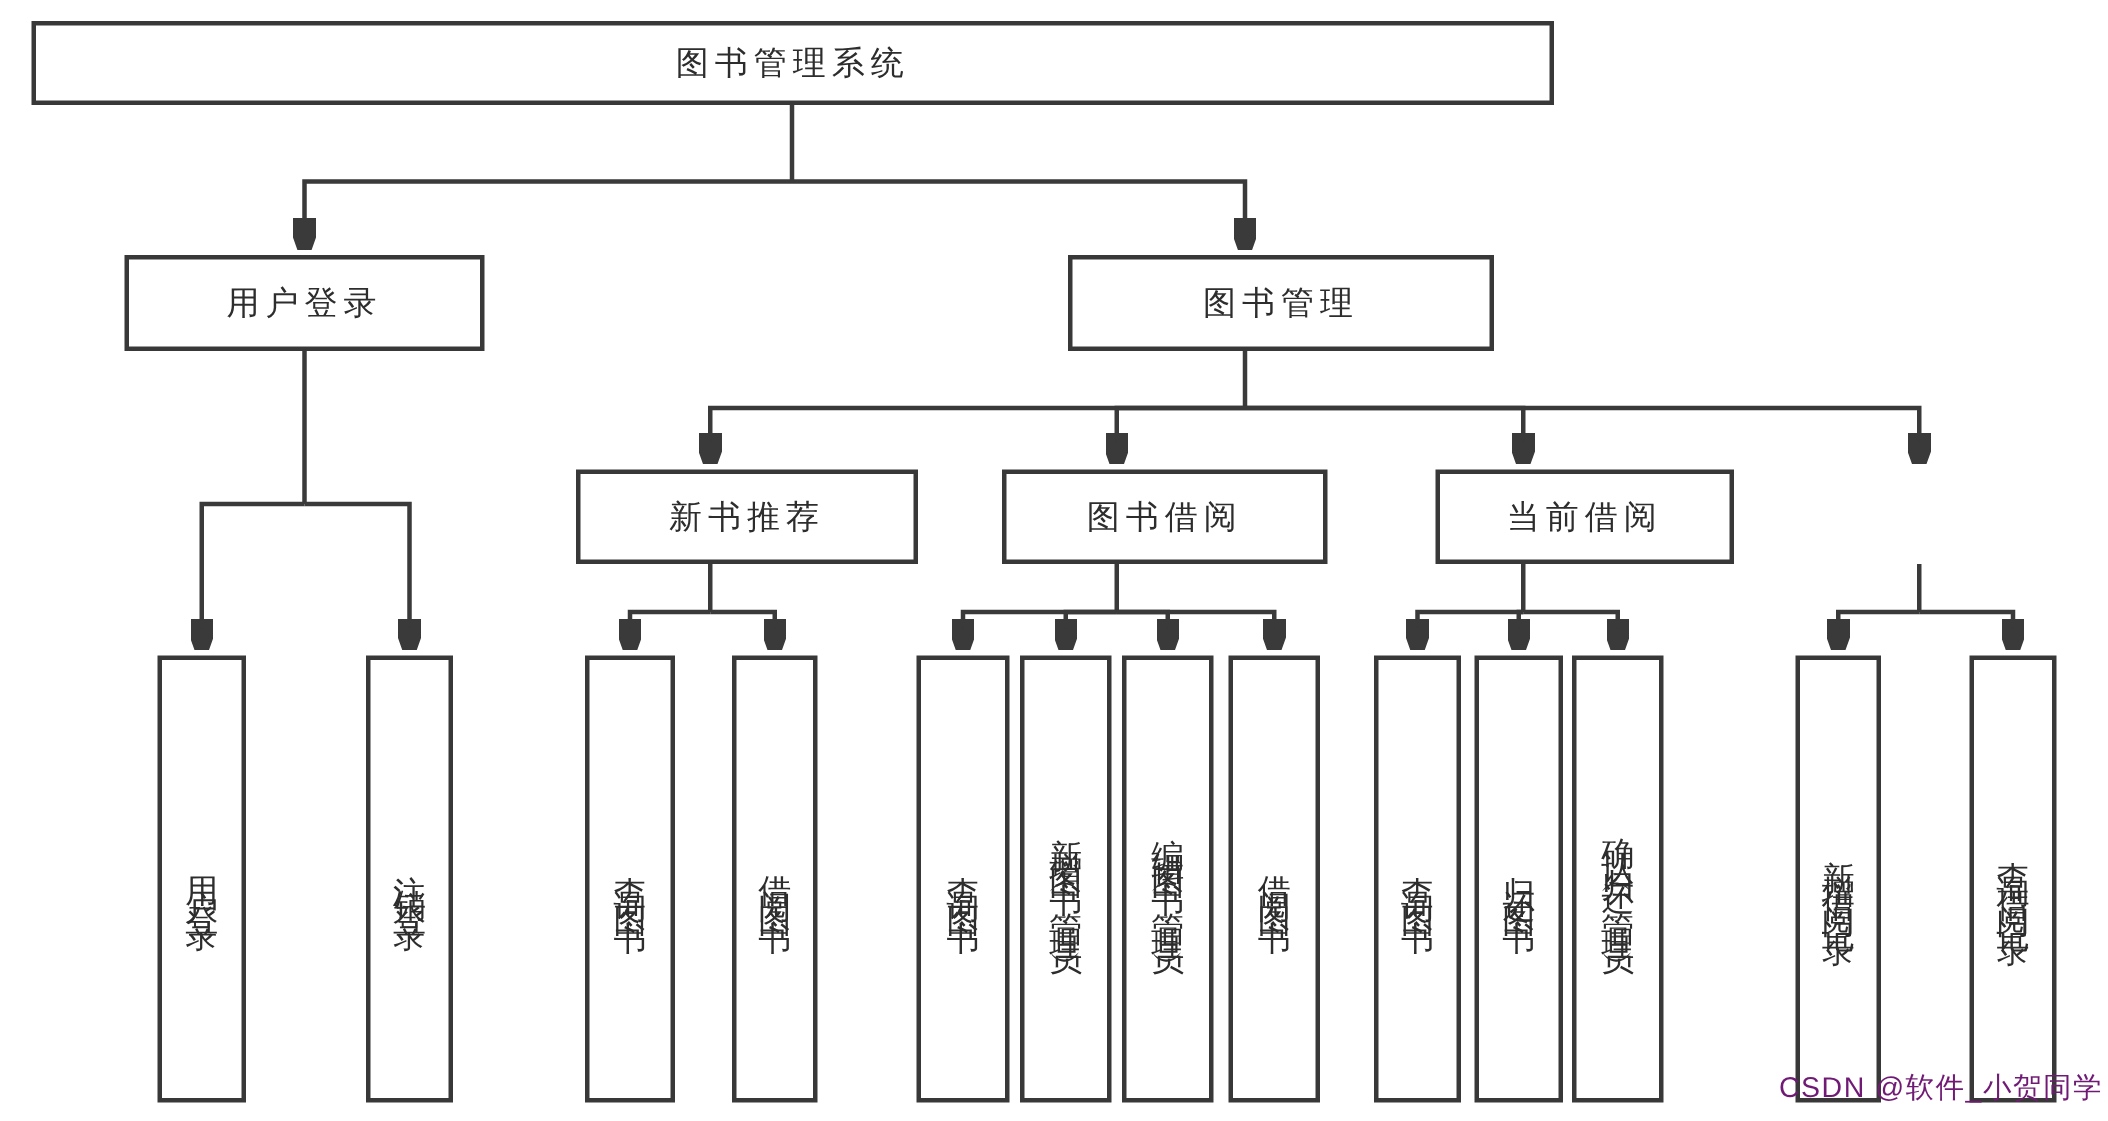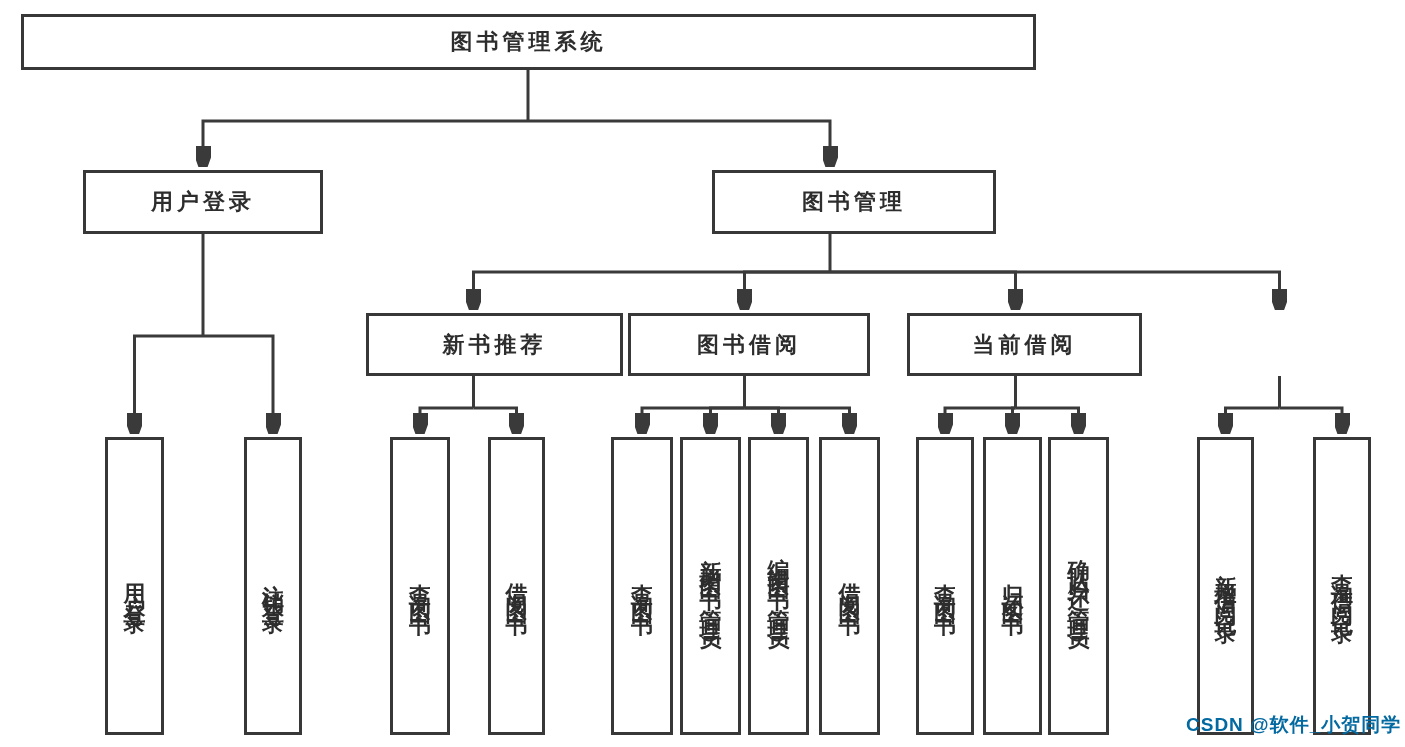--- a/index.html
+++ b/index.html
@@ -3,21 +3,20 @@
 <meta charset="utf-8">
 <style>
   html, body { margin: 0; padding: 0; background: #ffffff; }
   .canvas {
     position: relative;
     width: 1405px;
     height: 747px;
     background: #ffffff;
     font-family: "Liberation Sans", sans-serif;
     overflow: hidden;
-    font-weight: bold;
   }
   .wires { position: absolute; left: 0; top: 0; }
   .wires path { stroke: #3a3a3a; stroke-width: 3; fill: none; }
   .node {
     position: absolute;
     box-sizing: border-box;
     border: 3px solid #383838;
     background: #ffffff;
     display: flex;
     align-items: center;
@@ -33,21 +32,21 @@
     text-orientation: mixed;
     letter-spacing: 10px;
     line-height: 1;
     display: block;
   }
   .watermark {
     position: absolute;
     left: 1186px;
     top: 712px;
     font-size: 19px;
-    color: #0369a1;
+    color: #701a75;
     letter-spacing: 1px;
     white-space: nowrap;
   }
 </style>
 </head>
 <body>
 
 <div class="canvas">
 
   <svg class="wires" width="1405" height="747" viewBox="0 0 1405 747" xmlns="http://www.w3.org/2000/svg">
@@ -95,27 +94,27 @@
     <span class="htext">图书管理系统</span>
   </div>
 
   <div class="node" style="left:83px;top:170px;width:240px;height:64px">
     <span class="htext">用户登录</span>
   </div>
   <div class="node" style="left:712px;top:170px;width:284px;height:64px">
     <span class="htext">图书管理</span>
   </div>
 
-  <div class="node" style="left:366px;top:313px;width:257px;height:63px">
+  <div class="node" style="left:384px;top:313px;width:228px;height:63px">
     <span class="htext">新书推荐</span>
   </div>
-  <div class="node" style="left:628px;top:313px;width:242px;height:63px">
+  <div class="node" style="left:668px;top:313px;width:217px;height:63px">
     <span class="htext">图书借阅</span>
   </div>
-  <div class="node" style="left:907px;top:313px;width:235px;height:63px">
+  <div class="node" style="left:957px;top:313px;width:199px;height:63px">
     <span class="htext">当前借阅</span>
   </div>
 
   <div class="node leaf" style="left:105px;top:437px;width:59px;height:298px">
     <span class="vtext">用户登录</span>
   </div>
   <div class="node leaf" style="left:244px;top:437px;width:58px;height:298px">
     <span class="vtext">注销登录</span>
   </div>
 

